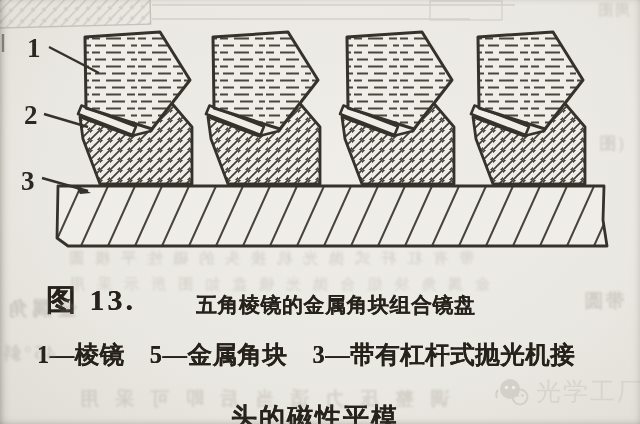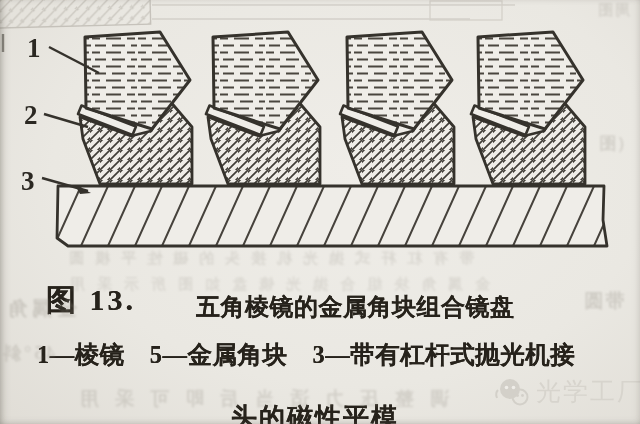--- a/index.html
+++ b/index.html
@@ -12,21 +12,21 @@
   }
   .fig-svg{position:absolute;left:0;top:0;}
   .cap{
     position:absolute;
     color:#26221b;
     font-weight:bold;
     white-space:nowrap;
     text-shadow:0 0 0.5px #3a362e;
   }
   .fig-no{left:46px;top:280px;font-size:30px;letter-spacing:3px;}
-  .fig-title{left:196px;top:291px;font-size:24px;letter-spacing:0.5px;}
+  .fig-title{left:196px;top:291px;font-size:21px;letter-spacing:0.5px;}
   .legend-1{left:37px;top:338px;font-size:24.5px;letter-spacing:0.5px;}
   .legend-2{left:231px;top:371px;font-size:26px;letter-spacing:2px;margin-top:29px;}
   .watermark{
     position:absolute;left:492px;top:375px;
     display:flex;align-items:center;gap:4px;
     color:#d5d2cb;
   }
   .wm-text{
     font-size:25px;letter-spacing:2px;white-space:nowrap;
     color:#d7d4cd;

